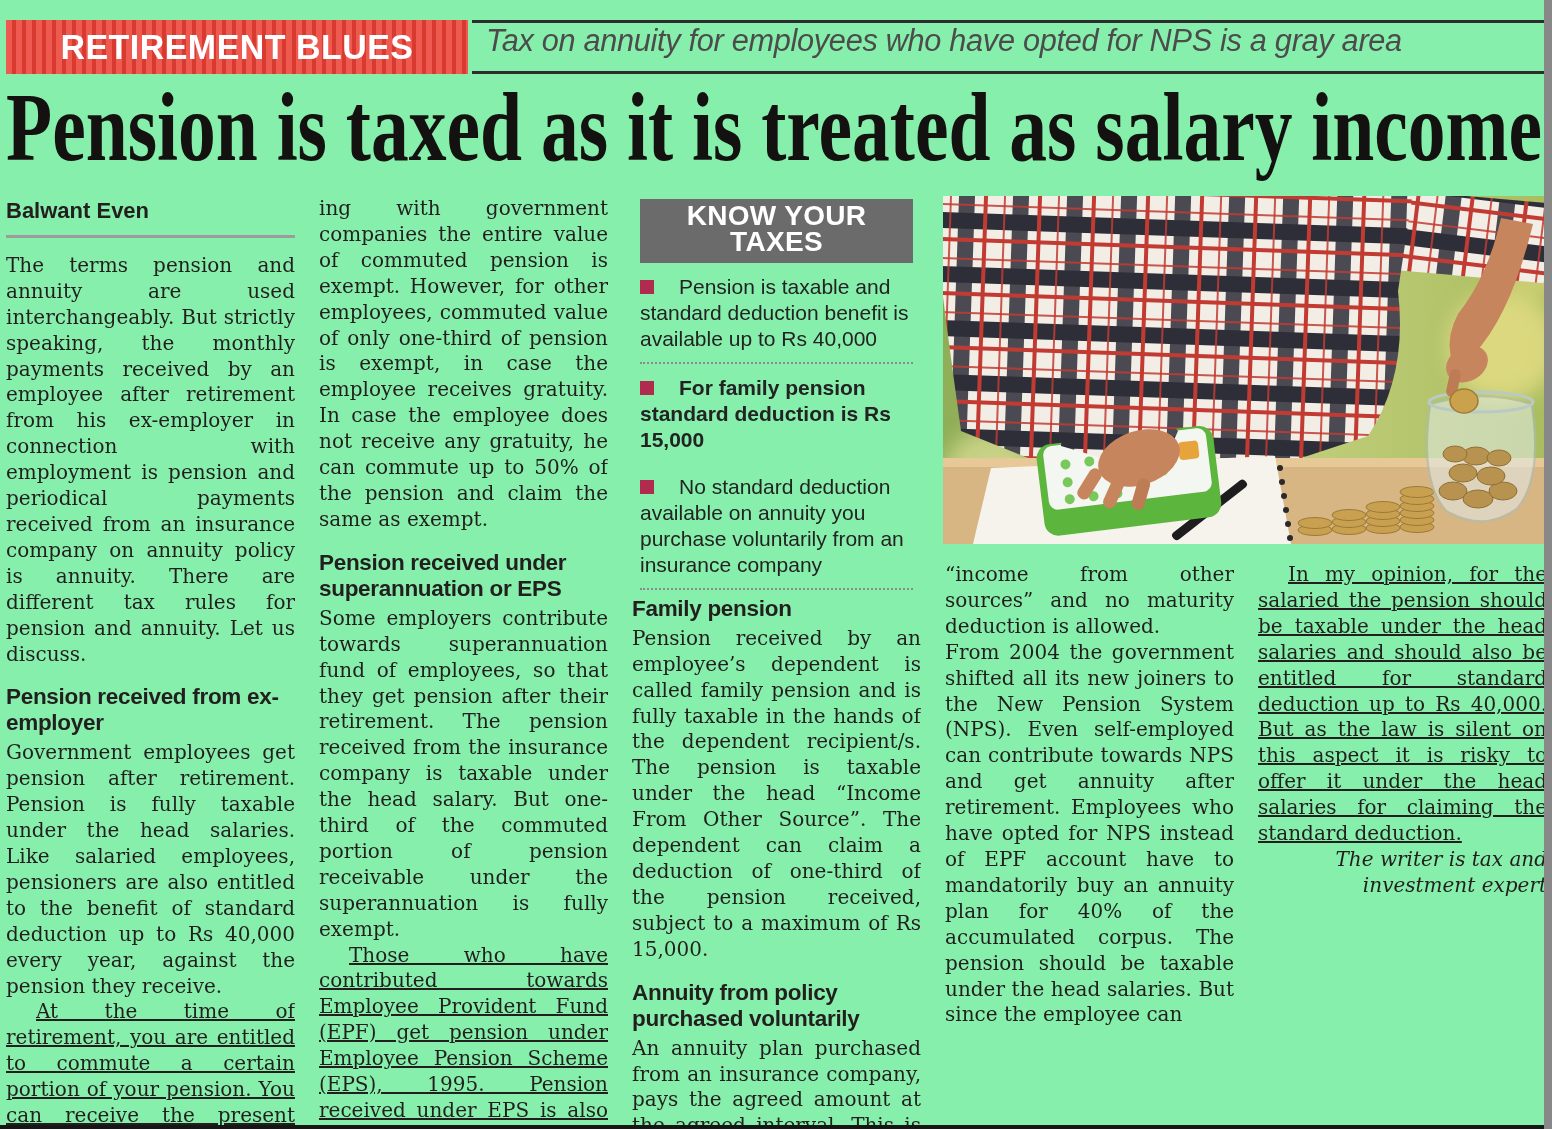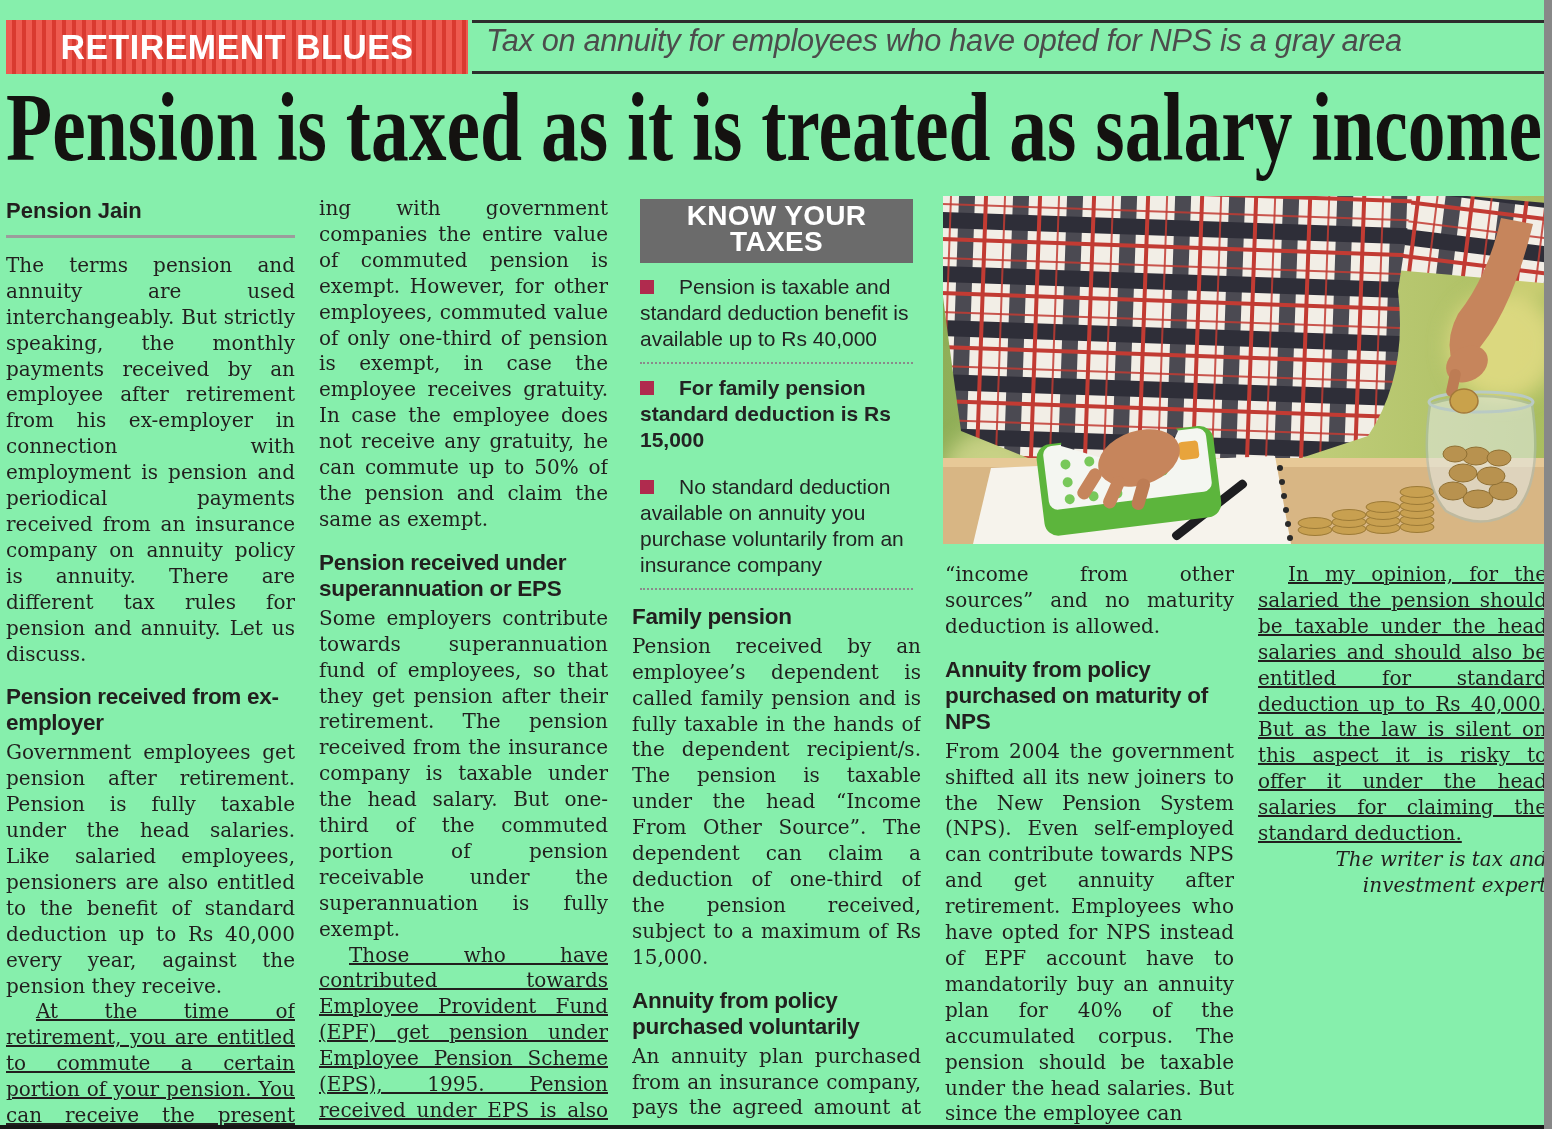--- a/index.html
+++ b/index.html
@@ -20,21 +20,21 @@
   .headline-wrap{position:absolute;left:4px;top:84px;width:1544px;height:100px;}
   
   .col{position:absolute;top:196px;width:289px;height:930px;overflow:hidden;
        font-size:20px;line-height:25.9px;text-align:justify;}
   #col1{left:6px}#col2{left:319px}#col3{left:632px}
   #col4{left:945px;top:562px;height:564px}#col5{left:1258px;top:562px;height:564px}
   .col p{margin:0;}
   .indent{text-indent:30px;text-decoration:underline;}
   .h{font-family:"Liberation Sans",sans-serif;font-weight:bold;font-size:22.5px;
      line-height:26px;text-align:left;letter-spacing:-.3px;margin:17px 0 4px;}
-  .h.first{margin-top:14px;}
+  .h.first{margin-top:6px;}
   .byline{font-family:"Liberation Sans",sans-serif;font-weight:bold;font-size:22px;
      text-align:left;margin:2px 0 0;}
   .byline-rule{height:3px;background:#9c9c9c;margin:11px 0 15px;}
   .signoff{font-style:italic;text-align:right;margin-top:2px;}
   
   .kyt{font-family:"Liberation Sans",sans-serif;text-align:left;margin:3px 8px 2px;}
   .kyt-title{background:#6b6b6b;color:#ffffff;font-weight:bold;font-size:28px;
      letter-spacing:.3px;text-align:center;padding:4px 0 8px;transform-origin:0 0;}
   .kyt-item{font-size:21px;line-height:26px;padding:11px 0 10px;color:#232323;}
   .kyt-item.bold{font-weight:bold;}
@@ -57,21 +57,21 @@
     <span class="strapline">Tax on annuity for employees who have opted for NPS is a gray area</span>
   </div>
 
   <div class="headline-wrap">
     <svg width="1544" height="100">
       <text x="2" y="76" font-size="97" font-family="Liberation Serif, serif" font-weight="600" fill="#141210" textLength="1536" lengthAdjust="spacingAndGlyphs">Pension is taxed as it is treated as salary income</text>
     </svg>
   </div>
 
   <div class="col" id="col1">
-    <div class="byline">Pension Jain</div>
+    <div class="byline">Balwant Even</div>
     <div class="byline-rule"></div>
     <p>The terms pension and annuity are used interchangeably. But strictly speaking, the monthly payments received by an employee after retirement from his ex-employer in connection with employment is pension and periodical payments received from an insurance company on annuity policy is annuity. There are different tax rules for pension and annuity. Let us discuss.</p>
     <div class="h">Pension received from ex-employer</div>
     <p>Government employees get pension after retirement. Pension is fully taxable under the head salaries. Like salaried employees, pensioners are also entitled to the benefit of standard deduction up to Rs 40,000 every year, against the pension they receive.</p>
     <p class="indent">At the time of retirement, you are entitled to commute a certain portion of your pension. You can receive the present value of such commuted portion of pension. For government employees and those work-</p>
   </div>
 
   <div class="col" id="col2">
     <p>ing with government companies the entire value of commuted pension is exempt. However, for other employees, commuted value of only one-third of pension is exempt, in case the employee receives gratuity. In case the employee does not receive any gratuity, he can commute up to 50% of the pension and claim the same as exempt.</p>
     <div class="h">Pension received under superannuation or EPS</div>
@@ -199,21 +199,20 @@
     <g>
       <path d="M590,28 Q570,110 538,150 L515,178 Q498,150 515,118 Q545,80 558,22 Z" fill="#c6855c"></path>
       <ellipse cx="524" cy="168" rx="22" ry="17" fill="#c6855c" transform="rotate(-30 524 168)"></ellipse>
       <rect x="508" y="172" width="11" height="28" rx="5" fill="#bd7c54" transform="rotate(12 508 172)"></rect>
       <ellipse cx="521" cy="205" rx="14" ry="12" fill="#c9a24b" stroke="#a3793a" stroke-width="1.5"></ellipse>
     </g>
   </svg>
 
   <div class="col" id="col4">
     <p>“income from other sources” and no maturity deduction is allowed.</p>
-    <div class="h">Annuity from policy purchased on maturity of NPS</div>
     <p>From 2004 the government shifted all its new joiners to the New Pension System (NPS). Even self-employed can contribute towards NPS and get annuity after retirement. Employees who have opted for NPS instead of EPF account have to mandatorily buy an annuity plan for 40% of the accumulated corpus. The pension should be taxable under the head salaries. But since the employee can</p>
   </div>
 
   <div class="col" id="col5">
     <p class="indent">In my opinion, for the salaried the pension should be taxable under the head salaries and should also be entitled for standard deduction up to Rs 40,000. But as the law is silent on this aspect it is risky to offer it under the head salaries for claiming the standard deduction.</p>
     <p class="signoff">The writer is tax and investment expert</p>
   </div>
 
   <div class="bottom-rule"></div>
 </div>

